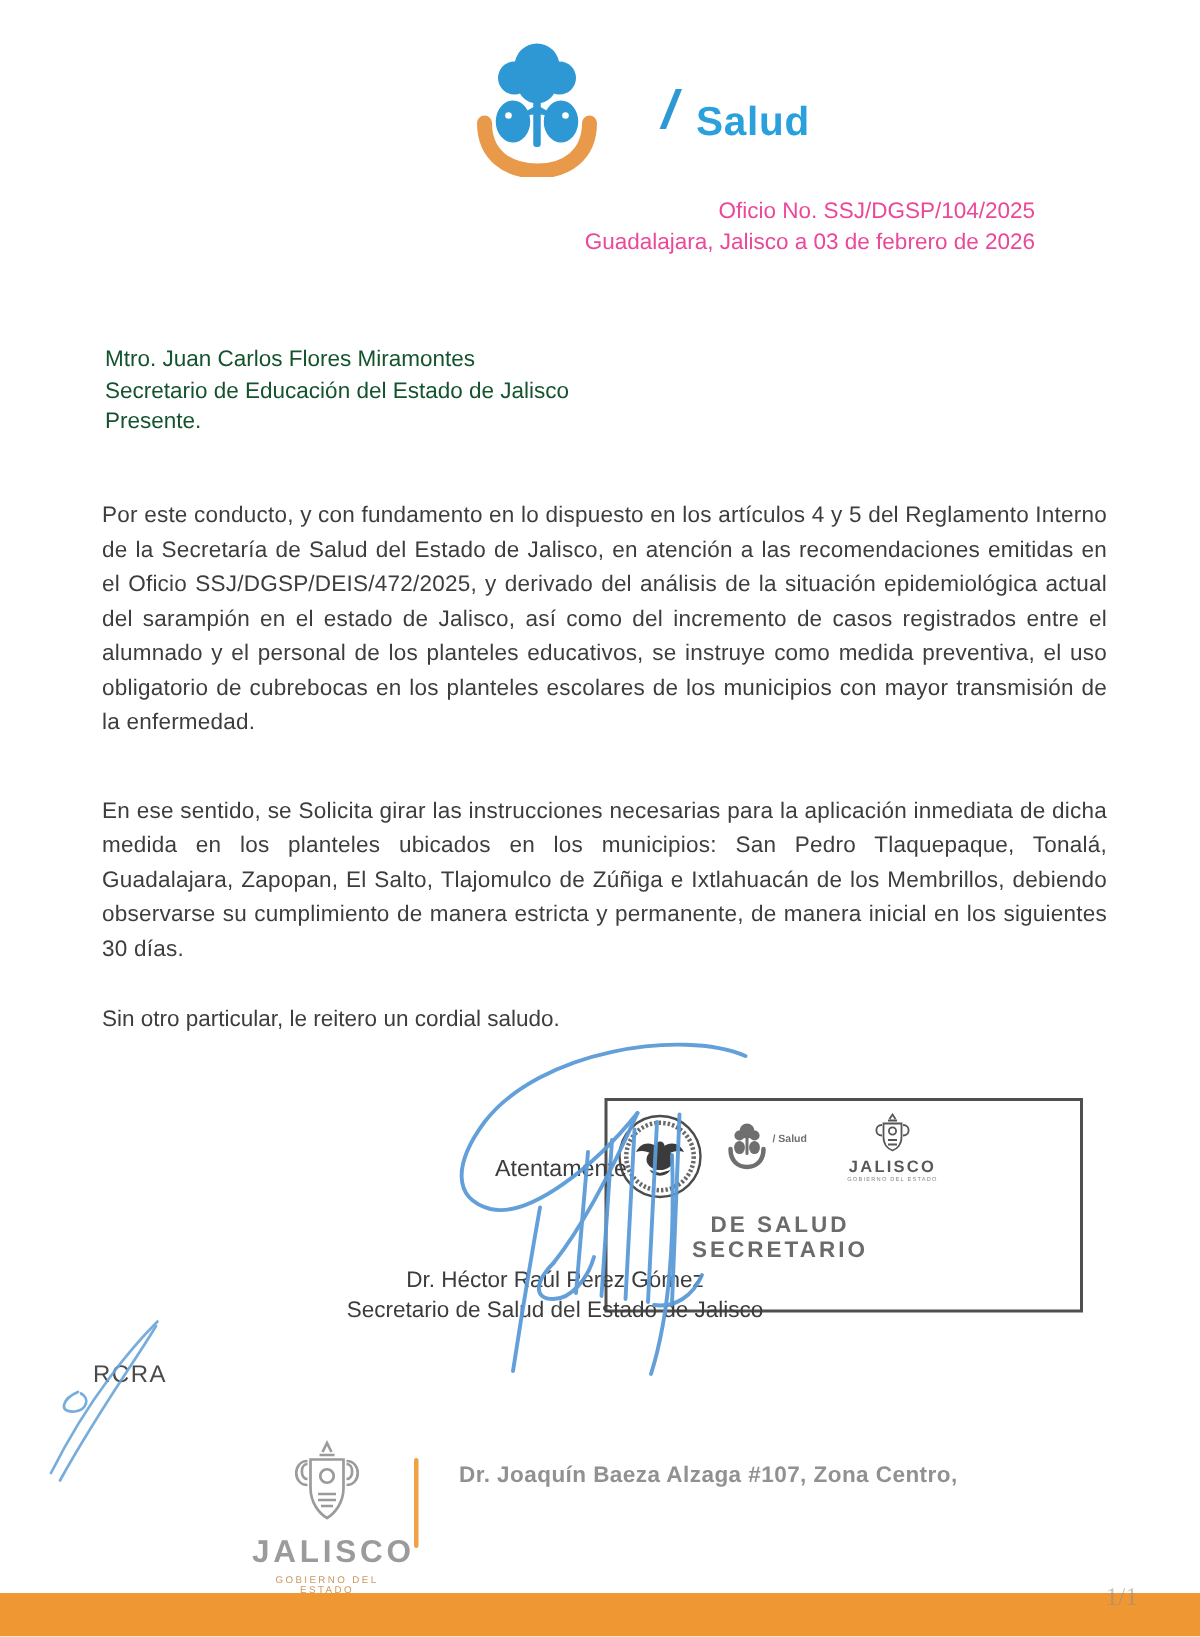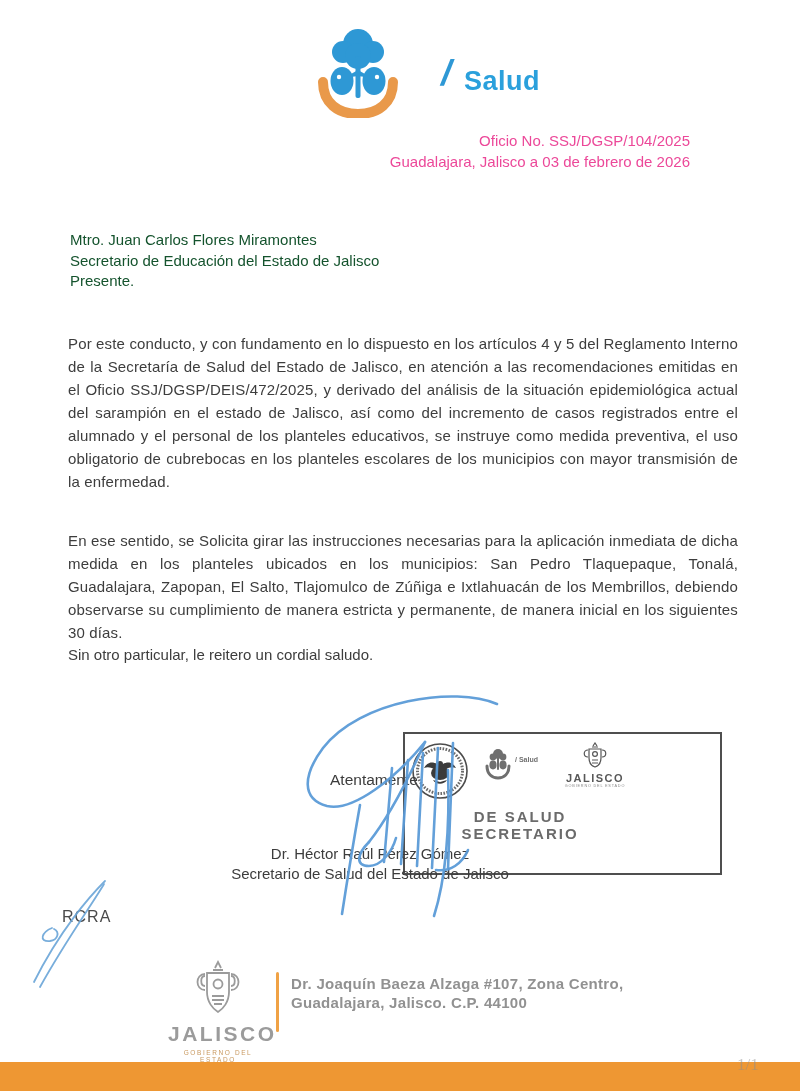--- a/index.html
+++ b/index.html
@@ -21,21 +21,21 @@
   .meta{top:130px;right:110px;text-align:right;font-size:15px;line-height:21px;color:#ec4899;}
 
   
   .recipient{top:230px;left:70px;font-size:15px;line-height:20.5px;color:#14532d;}
 
   
   .para{left:68px;width:670px;font-size:15px;line-height:23px;text-align:justify;
     color:#3d3d3d;letter-spacing:.15px;}
   .p1{top:332px;}
   .p2{top:529px;}
-  .closing{top:646px;left:68px;font-size:15px;color:#3d3d3d;}
+  .closing{top:671px;left:68px;font-size:15px;color:#3d3d3d;}
 
   
   .atentamente{top:771px;left:330px;font-size:15.5px;color:#3c3c3c;z-index:2;}
   .sig-name{top:844px;left:190px;width:360px;text-align:center;font-size:15px;
     line-height:20px;color:#3c3c3c;z-index:2;}
 
   .stamp{left:403px;top:732px;width:315px;height:139px;border:2px solid #4f4f4f;
     z-index:1;background:transparent;}
   .stamp-eagle{position:absolute;left:6px;top:8px;}
   .stamp-salud{position:absolute;left:78px;top:14px;}
@@ -48,21 +48,21 @@
   .stamp-title{position:absolute;left:0;top:74px;width:230px;text-align:center;
     font-size:15px;font-weight:bold;color:#6b6b6b;letter-spacing:2px;line-height:17px;}
 
   .initials{top:908px;left:62px;font-size:16px;color:#4a4a4a;letter-spacing:1px;z-index:2;}
 
   
   .footer-crest{left:168px;top:960px;width:100px;text-align:center;}
   .footer-crest .jal{font-size:21px;font-weight:bold;color:#9b9b9b;letter-spacing:2.5px;margin-top:2px;}
   .footer-crest .jal-sub{font-size:6.5px;color:#c9995f;letter-spacing:1.6px;margin-top:3px;}
   .footer-divider{left:276px;top:972px;width:3px;height:60px;background:#f0a245;border-radius:2px;}
-  .footer-address{left:291px;top:974px;font-size:15px;font-weight:bold;color:#919191;
+  .footer-address{left:306px;top:974px;font-size:15px;font-weight:bold;color:#919191;
     line-height:19px;letter-spacing:.3px;}
   .orange-bar{left:0;top:1062px;width:800px;height:29px;background:#ee9733;}
   .page-indicator{left:737px;top:1055px;font-size:17px;color:#8d8d8d;opacity:.5;z-index:3;font-family:Liberation Serif, serif;}
 
   .ink{position:absolute;left:0;top:0;z-index:3;pointer-events:none;}
 </style>
 </head>
 <body>
 
 <div class="abs letterhead">
@@ -189,17 +189,16 @@
     </g>
   </svg>
   <div class="jal">JALISCO</div>
   <div class="jal-sub">GOBIERNO DEL ESTADO</div>
 </div>
 
 <div class="abs footer-divider"></div>
 
 <div class="abs footer-address">
   <div>Dr. Joaquín Baeza Alzaga #107, Zona Centro,</div>
-  <div>Guadalajara, Jalisco. C.P. 44100</div>
 </div>
 
 <div class="abs page-indicator">1/1</div>
 <div class="abs orange-bar"></div>
 
 </body></html>

